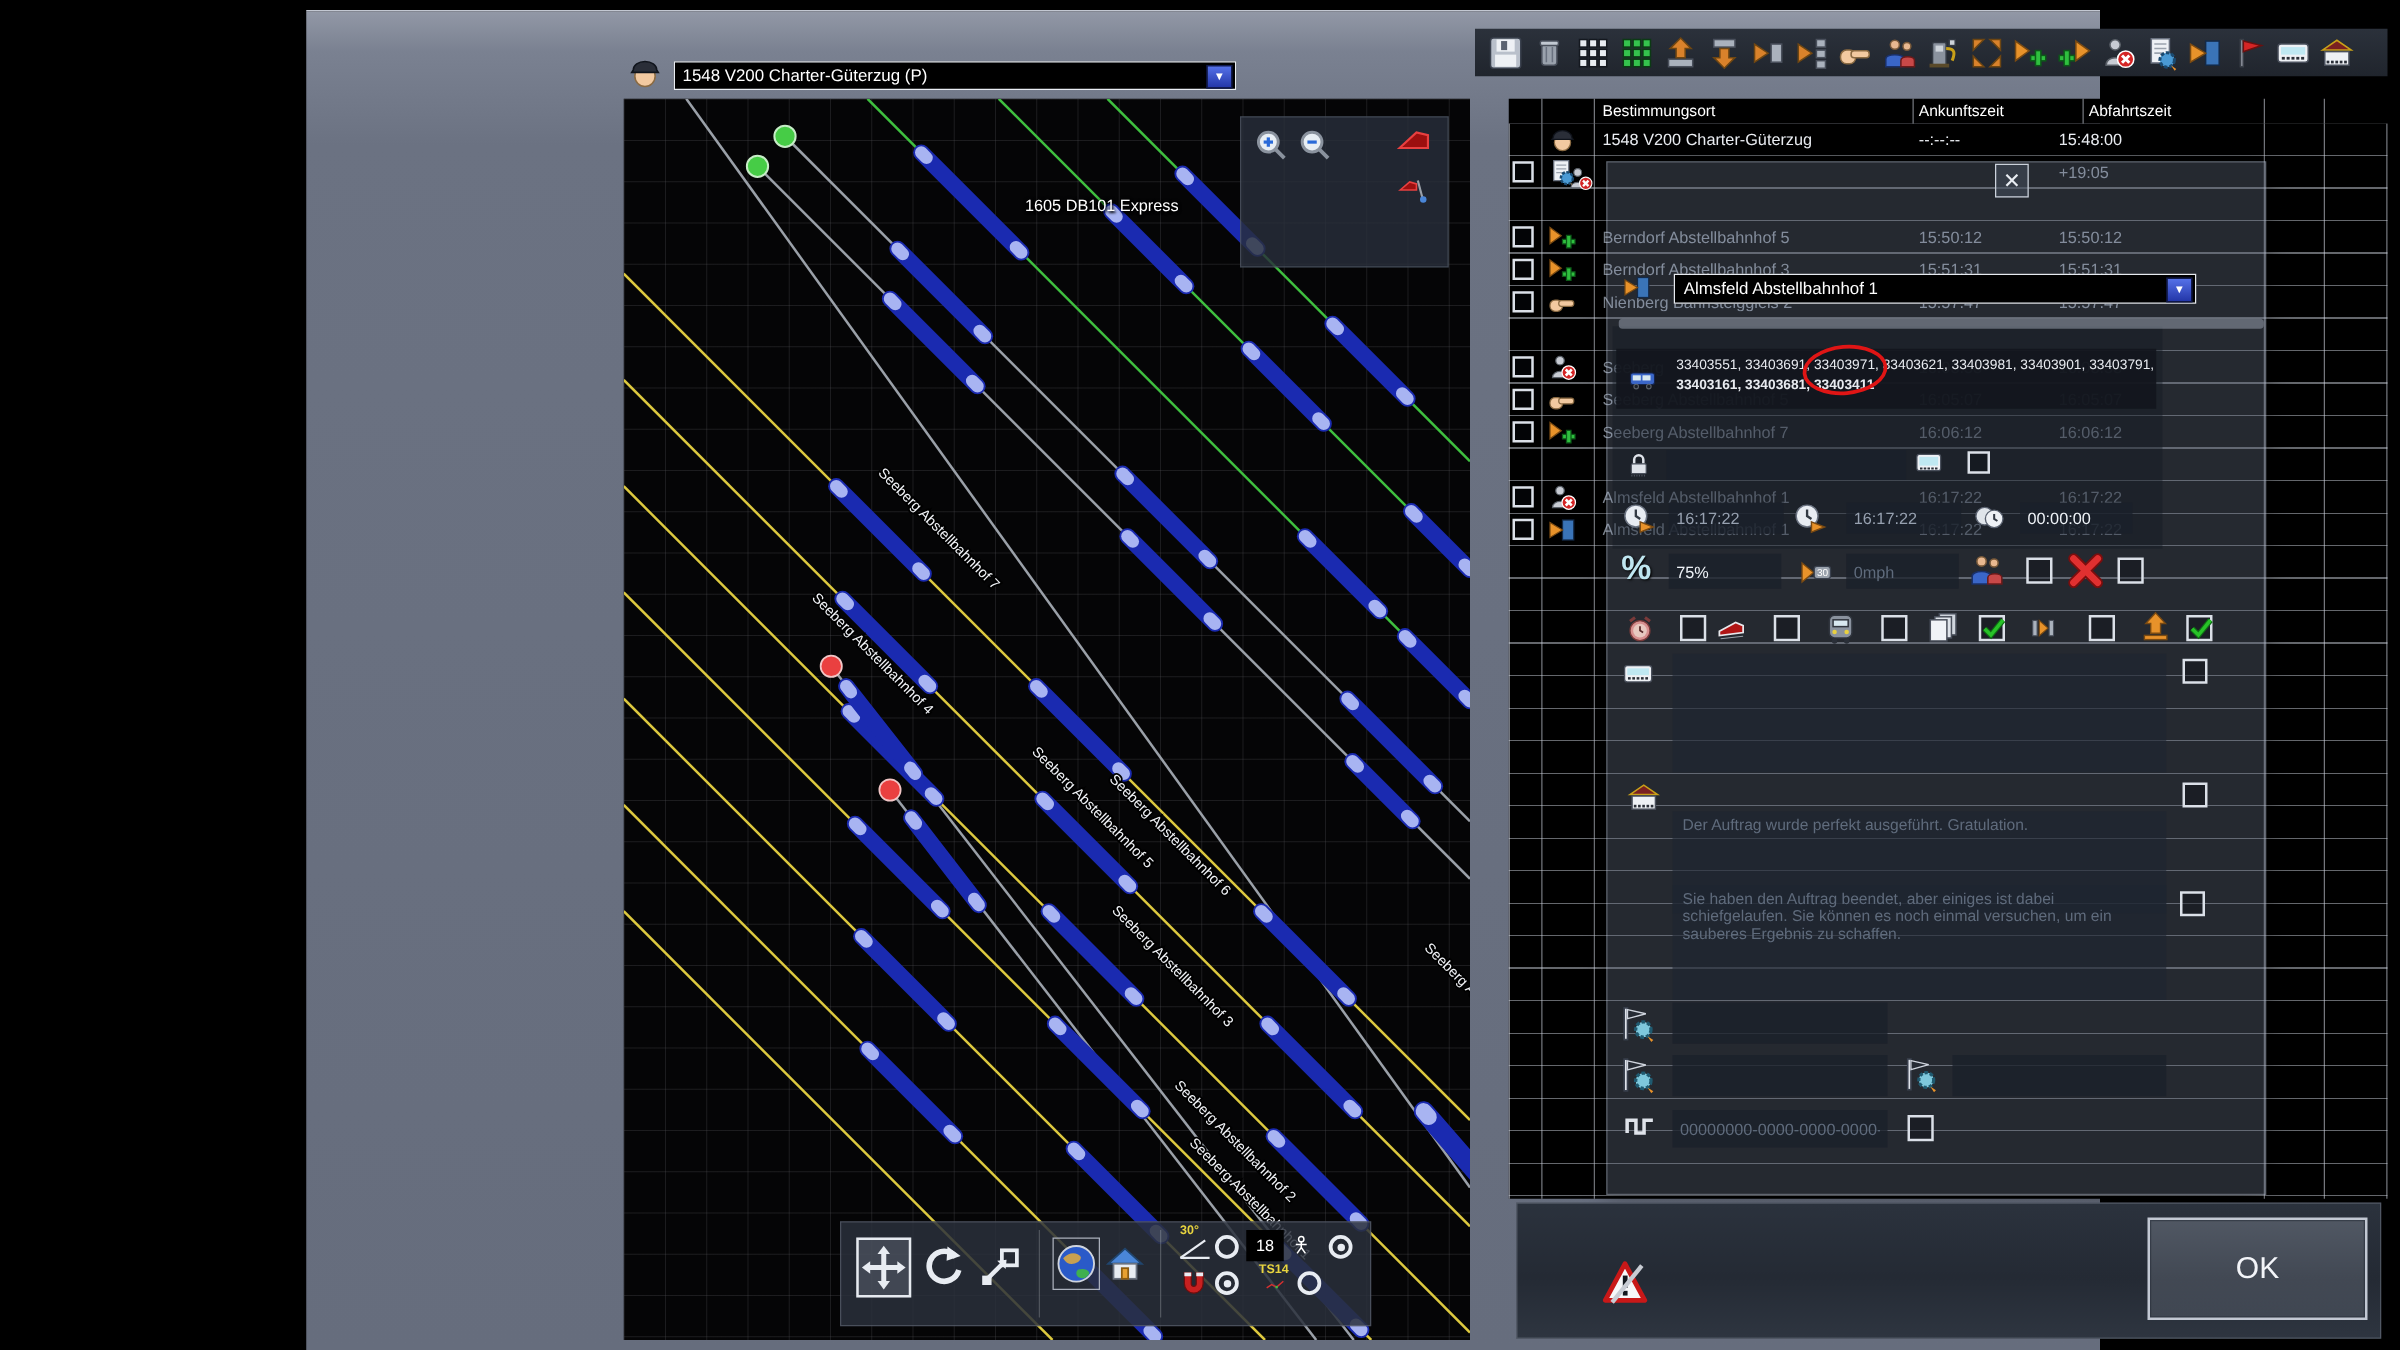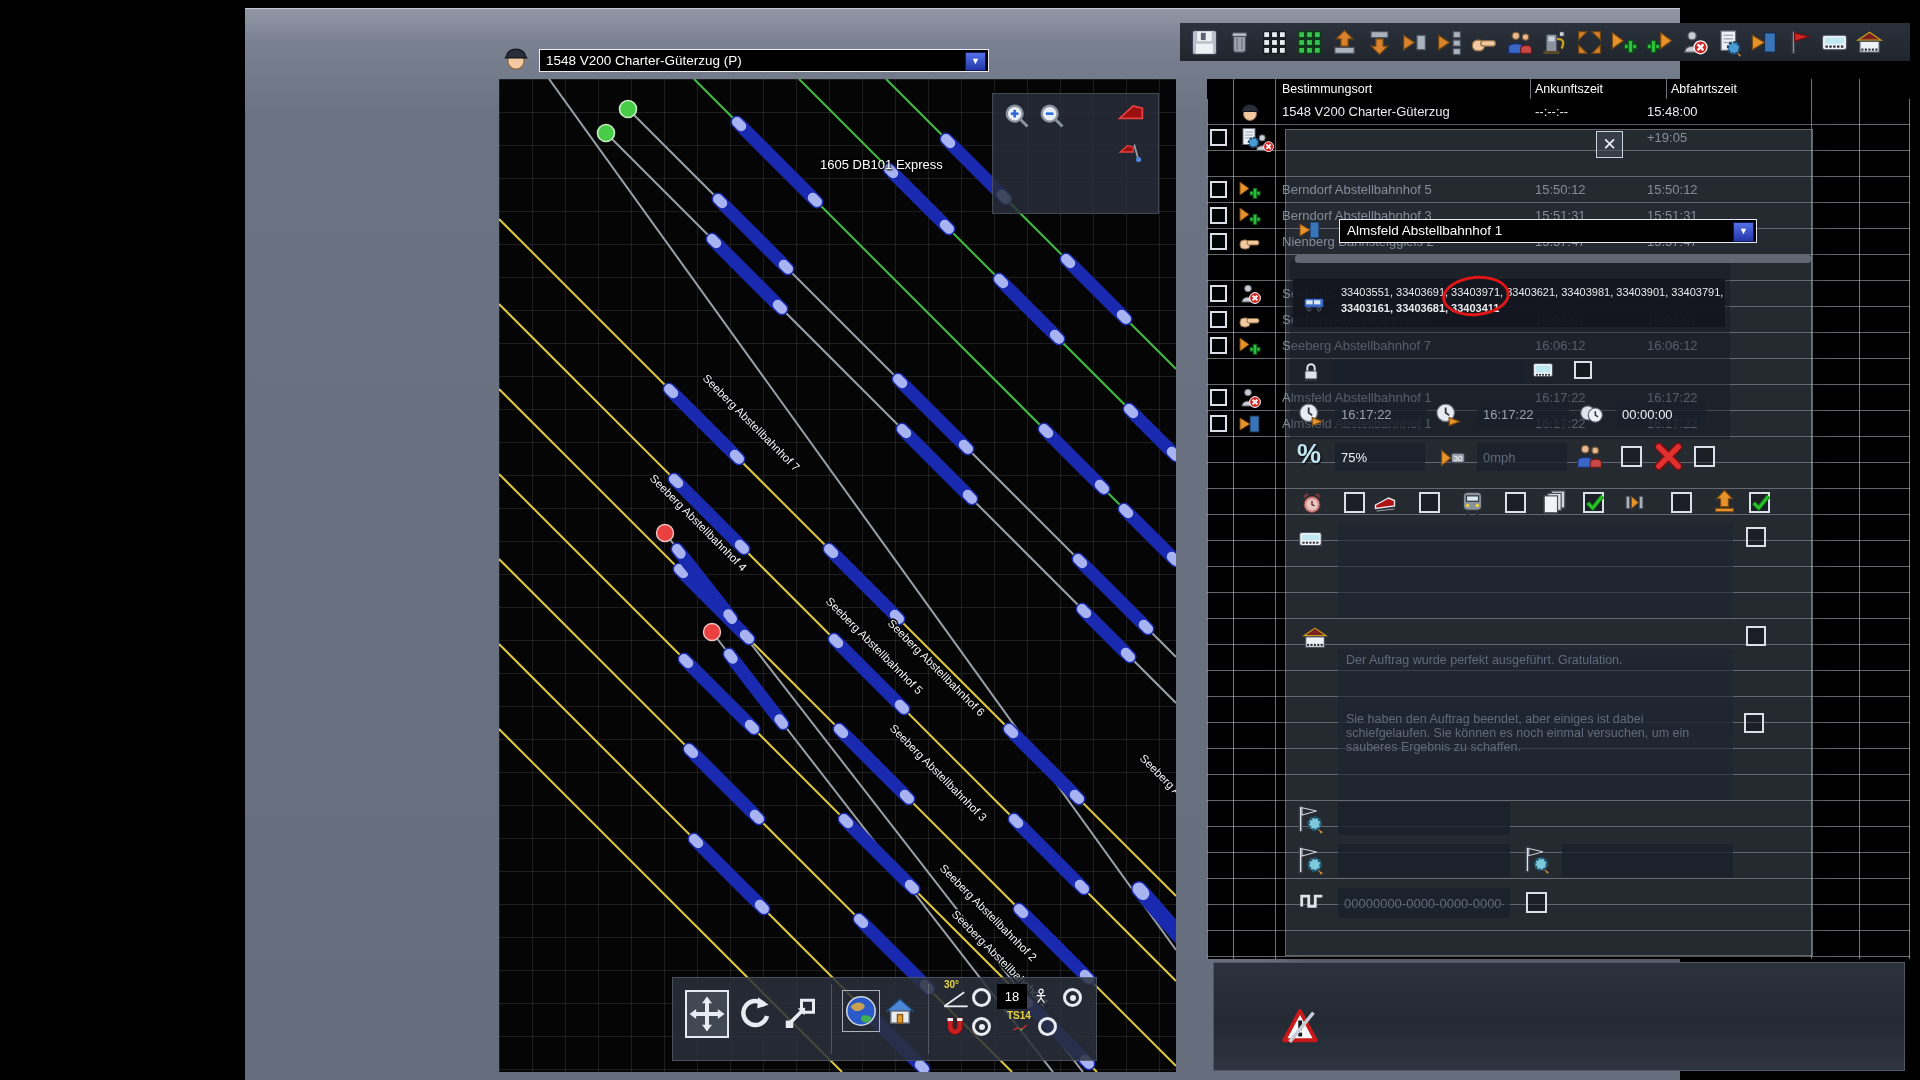--- a/index.html
+++ b/index.html
@@ -954,15 +954,18 @@
 
     <div id="bottombar"></div>
     <span class="dic" style="left:1036px;top:993px;width:38px;height:48px">
         <svg viewBox="0 0 24 24" xmlns="http://www.w3.org/2000/svg">
           <path d="M12,2.5 L22,21 H2 Z" fill="#f6f7f9" stroke="#c81818" stroke-width="2.4" stroke-linejoin="round"></path>
           <rect x="10.9" y="8.5" width="2.4" height="6.2" fill="#14181f"></rect>
           <rect x="10.9" y="16.2" width="2.4" height="2.4" fill="#14181f"></rect>
           <line x1="20.5" y1="3.5" x2="5.5" y2="22" stroke="#c8ccd4" stroke-width="2.2"></line>
         </svg>
       </span>
+    <div id="okbtn">
+      <span>OK</span>
+    </div>
 
   </div>
 </div>
 
 </body></html>

